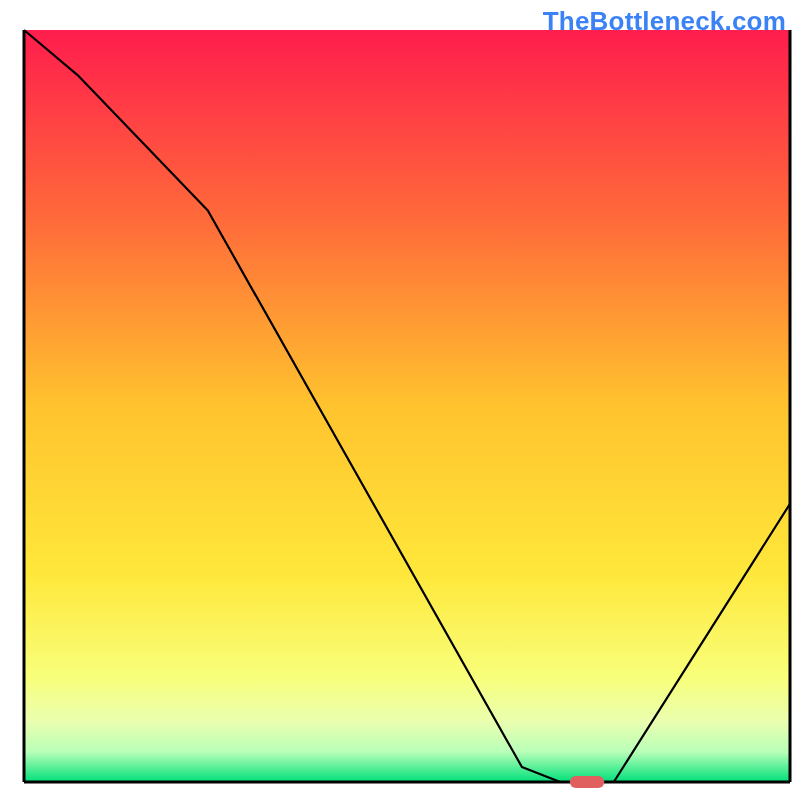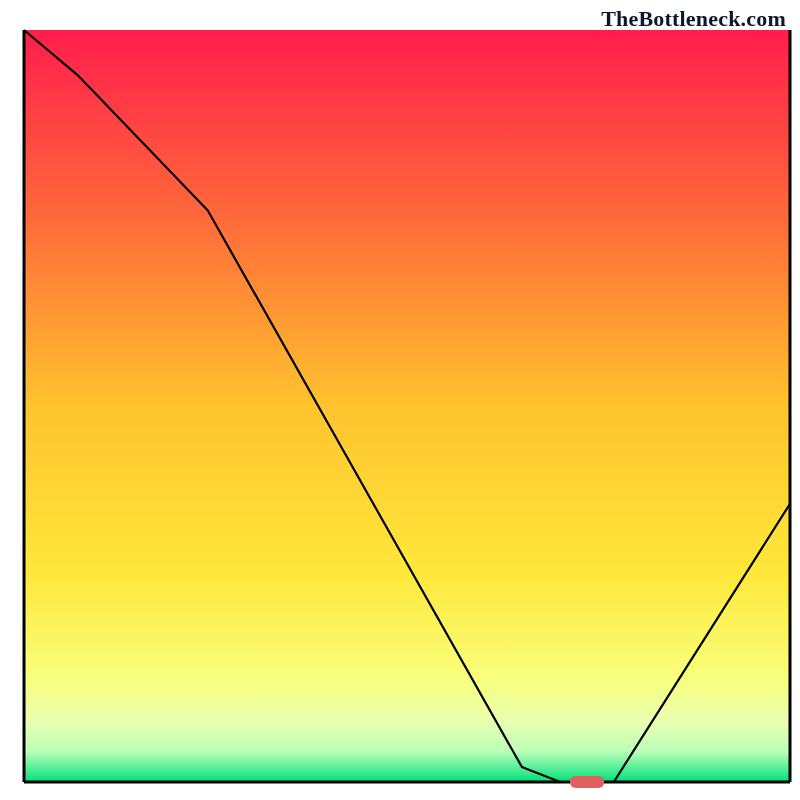--- a/index.html
+++ b/index.html
@@ -12,26 +12,25 @@
     background: #fff;
   }
   .chart-wrap {
     position: absolute;
     inset: 0;
   }
   .watermark {
     position: absolute;
     top: 6px;
     right: 14px;
-    color: #0f172a;
-    font-size: 22px;
+    color: #3b82f6;
+    font-size: 26px;
     font-weight: 600;
     letter-spacing: 0.2px;
     user-select: none;
-    font-family: Liberation Serif, serif;
   }
   svg {
     display: block;
   }
 </style>
 </head>
 <body>
 
 <div class="chart-wrap">
   <div class="watermark">TheBottleneck.com</div>

